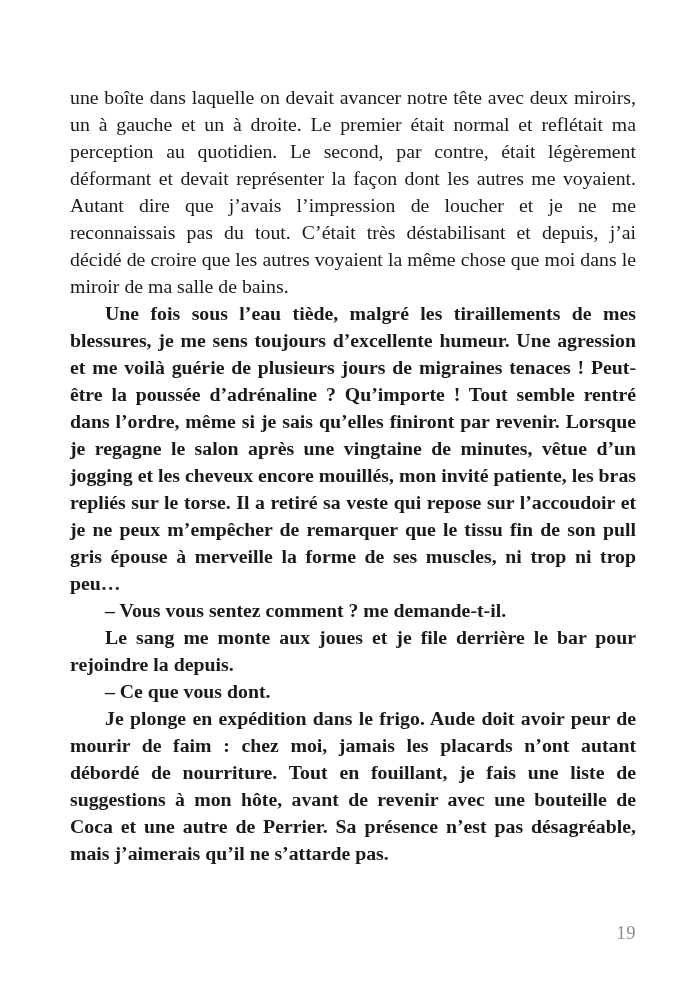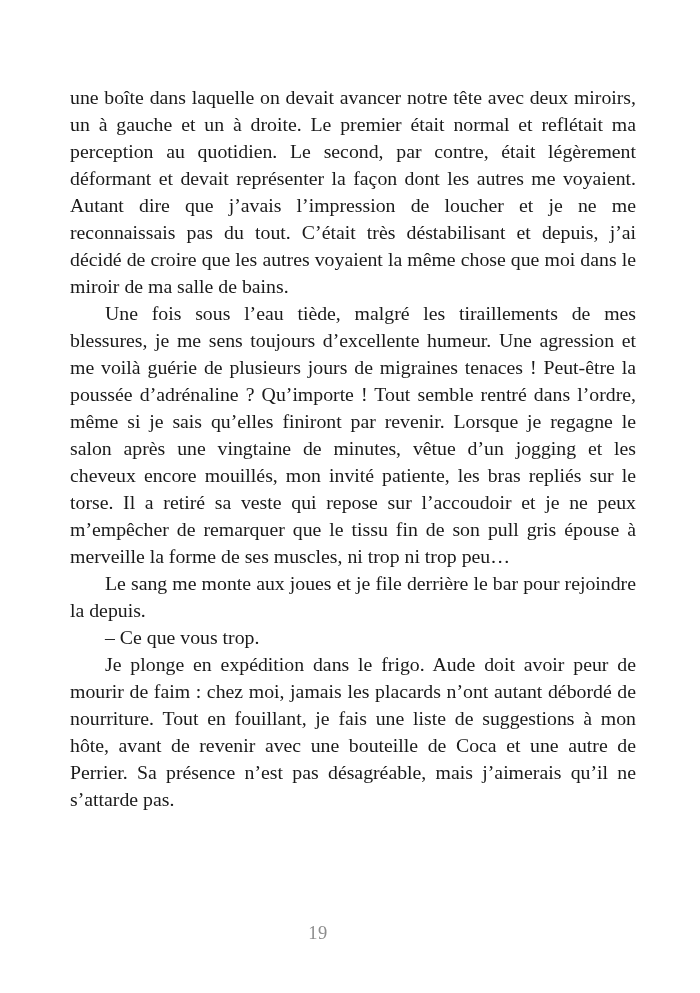--- a/index.html
+++ b/index.html
@@ -35,43 +35,45 @@
   .text-block p.para {
     margin: 0;
     text-align: justify;
     text-align-last: left;
     hyphens: none;
     -webkit-hyphens: none;
     word-spacing: normal;
   }
   .text-block p.para.indent {
     text-indent: 35px;
+    font-weight: bold;
   }
   .page-footer {
     position: absolute;
     left: 0;
     top: 920px;
     width: 636px;
-    text-align: center;
+    text-align: right;
   }
   .page-number {
     font-size: 18.5px;
     line-height: 27px;
     color: #8c8c8c;
     letter-spacing: 0.5px;
   }
 </style>
 </head>
 <body>
 
 <div class="book-page">
   <div class="text-block">
       <p class="para">une boîte dans laquelle on devait avancer notre tête avec deux miroirs, un à gauche et un à droite. Le premier était normal et reflétait ma perception au quotidien. Le second, par contre, était légèrement déformant et devait représenter la façon dont les autres me voyaient. Autant dire que j’avais l’impression de loucher et je ne me reconnaissais pas du tout. C’était très déstabilisant et depuis, j’ai décidé de croire que les autres voyaient la même chose que moi dans le miroir de ma salle de bains.</p>
       <p class="para indent">Une fois sous l’eau tiède, malgré les tiraillements de mes blessures, je me sens toujours d’excellente humeur. Une agression et me voilà guérie de plusieurs jours de migraines tenaces&nbsp;! Peut-être la poussée d’adrénaline&nbsp;? Qu’importe&nbsp;! Tout semble rentré dans l’ordre, même si je sais qu’elles finiront par revenir. Lorsque je regagne le salon après une vingtaine de minutes, vêtue d’un jogging et les cheveux encore mouillés, mon invité patiente, les bras repliés sur le torse. Il a retiré sa veste qui repose sur l’accoudoir et je ne peux m’empêcher de remarquer que le tissu fin de son pull gris épouse à merveille la forme de ses muscles, ni trop ni trop peu…</p>
+      <p class="para indent">– Vous vous sentez comment&nbsp;? me demande-t-il.</p>
       <p class="para indent">Le sang me monte aux joues et je file derrière le bar pour rejoindre la depuis.</p>
-      <p class="para indent">– Ce que vous trop.</p>
+      <p class="para indent">– Ce que vous dont.</p>
       <p class="para indent">Je plonge en expédition dans le frigo. Aude doit avoir peur de mourir de faim&nbsp;: chez moi, jamais les placards n’ont autant débordé de nourriture. Tout en fouillant, je fais une liste de suggestions à mon hôte, avant de revenir avec une bouteille de Coca et une autre de Perrier. Sa présence n’est pas désagréable, mais j’aimerais qu’il ne s’attarde pas.</p>
     </div>
 
   <div class="page-footer">
     <span class="page-number">19</span>
   </div>
 </div>
 
 </body></html>

